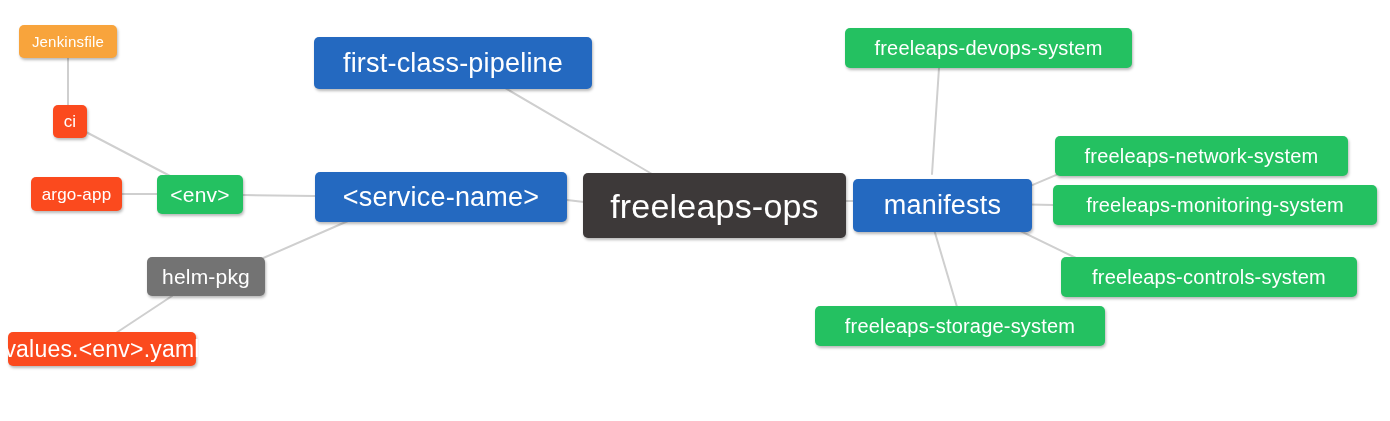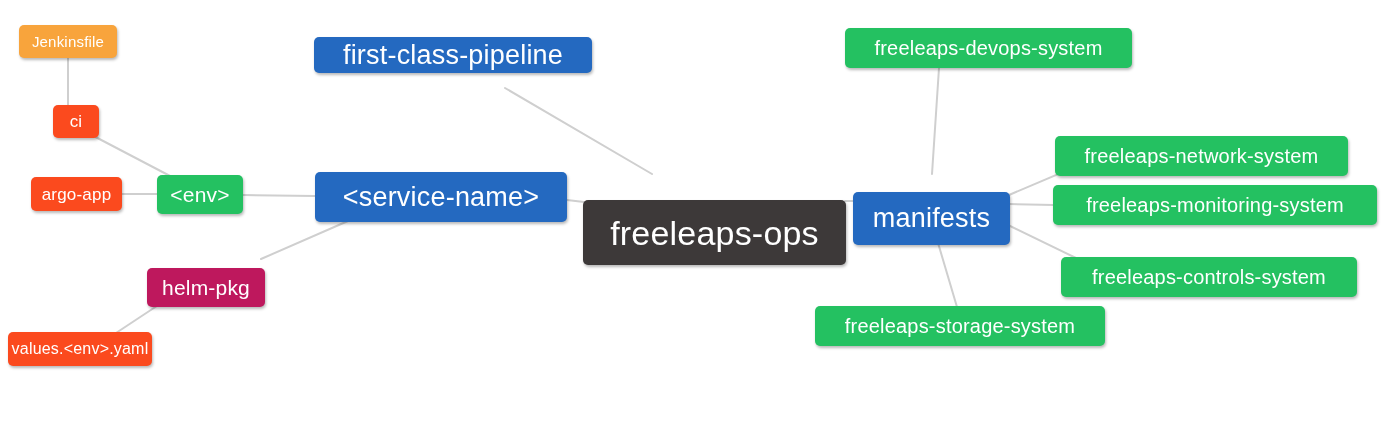--- a/index.html
+++ b/index.html
@@ -53,27 +53,27 @@
       <line x1="567" y1="200" x2="584" y2="202" stroke="#cfcfcf" stroke-width="2" stroke-linecap="round"></line>
       <line x1="845" y1="201" x2="854" y2="201" stroke="#cfcfcf" stroke-width="2" stroke-linecap="round"></line>
       <line x1="932" y1="174" x2="939" y2="68" stroke="#cfcfcf" stroke-width="2" stroke-linecap="round"></line>
       <line x1="1009" y1="195" x2="1115" y2="150" stroke="#cfcfcf" stroke-width="2" stroke-linecap="round"></line>
       <line x1="1009" y1="204" x2="1054" y2="205" stroke="#cfcfcf" stroke-width="2" stroke-linecap="round"></line>
       <line x1="1006" y1="224" x2="1076" y2="258" stroke="#cfcfcf" stroke-width="2" stroke-linecap="round"></line>
       <line x1="933" y1="226" x2="957" y2="307" stroke="#cfcfcf" stroke-width="2" stroke-linecap="round"></line>
     </svg>
 
 <div class="node" style="left: 19px; top: 25px; width: 98px; height: 33px; font-size: 15px; background: rgb(248, 164, 60); color: rgb(255, 255, 255);">Jenkinsfile</div>
-    <div class="node" style="left: 53px; top: 105px; width: 46px; height: 33px; font-size: 17px; background: rgb(251, 74, 30); color: rgb(255, 255, 255);">ci</div>
+    <div class="node" style="left: 53px; top: 105px; width: 34px; height: 33px; font-size: 17px; background: rgb(251, 74, 30); color: rgb(255, 255, 255);">ci</div>
     <div class="node" style="left: 31px; top: 177px; width: 91px; height: 34px; font-size: 17px; background: rgb(251, 74, 30); color: rgb(255, 255, 255);">argo-app</div>
     <div class="node" style="left: 157px; top: 175px; width: 86px; height: 39px; font-size: 21px; background: rgb(36, 193, 97); color: rgb(255, 255, 255);">&lt;env&gt;</div>
-    <div class="node" style="left: 147px; top: 268px; width: 118px; height: 39px; font-size: 21px; background: #be185d; color: rgb(255, 255, 255);">helm-pkg</div>
-    <div class="node" style="left: 8px; top: 332px; width: 144px; height: 34px; font-size: 16px; background: rgb(251, 74, 30); color: rgb(255, 255, 255);">values.&lt;env&gt;.yaml</div>
-    <div class="node" style="left: 314px; top: 37px; width: 278px; height: 36px; font-size: 27px; background: rgb(36, 105, 192); color: rgb(255, 255, 255);">first-class-pipeline</div>
+    <div class="node" style="left: 147px; top: 257px; width: 118px; height: 39px; font-size: 21px; background: #737373; color: rgb(255, 255, 255);">helm-pkg</div>
+    <div class="node" style="left: 8px; top: 332px; width: 188px; height: 34px; font-size: 23px; background: rgb(251, 74, 30); color: rgb(255, 255, 255);">values.&lt;env&gt;.yaml</div>
+    <div class="node" style="left: 314px; top: 37px; width: 278px; height: 52px; font-size: 27px; background: rgb(36, 105, 192); color: rgb(255, 255, 255);">first-class-pipeline</div>
     <div class="node" style="left: 315px; top: 172px; width: 252px; height: 50px; font-size: 27px; background: rgb(36, 105, 192); color: rgb(255, 255, 255);">&lt;service-name&gt;</div>
-    <div class="node" style="left: 583px; top: 173px; width: 263px; height: 65px; font-size: 34px; background: rgb(61, 57, 57); color: rgb(255, 255, 255); margin-top: 27px;">freeleaps-ops</div>
-    <div class="node" style="left: 853px; top: 192px; width: 157px; height: 53px; font-size: 27px; background: rgb(36, 105, 192); color: rgb(255, 255, 255);">manifests</div>
+    <div class="node" style="left: 583px; top: 173px; width: 263px; height: 65px; font-size: 34px; background: rgb(61, 57, 57); color: rgb(255, 255, 255);">freeleaps-ops</div>
+    <div class="node" style="left: 853px; top: 179px; width: 179px; height: 53px; font-size: 27px; background: rgb(36, 105, 192); color: rgb(255, 255, 255);">manifests</div>
     <div class="node" style="left: 797px; top: 28px; width: 287px; height: 40px; font-size: 20px; background: rgb(36, 193, 97); color: rgb(255, 255, 255); margin-left: 48px;">freeleaps-devops-system</div>
     <div class="node" style="left: 1055px; top: 104px; width: 293px; height: 40px; font-size: 20px; background: rgb(36, 193, 97); color: rgb(255, 255, 255); margin-top: 32px;">freeleaps-network-system</div>
     <div class="node" style="left: 1053px; top: 185px; width: 324px; height: 40px; font-size: 20px; background: rgb(36, 193, 97); color: rgb(255, 255, 255);">freeleaps-monitoring-system</div>
     <div class="node" style="left: 1061px; top: 257px; width: 296px; height: 40px; font-size: 20px; background: rgb(36, 193, 97); color: rgb(255, 255, 255); text-align: center;">freeleaps-controls-system</div>
     <div class="node" style="left: 815px; top: 306px; width: 290px; height: 40px; font-size: 20px; background: rgb(36, 193, 97); color: rgb(255, 255, 255);">freeleaps-storage-system</div>
   </div>
 
 </body></html>

